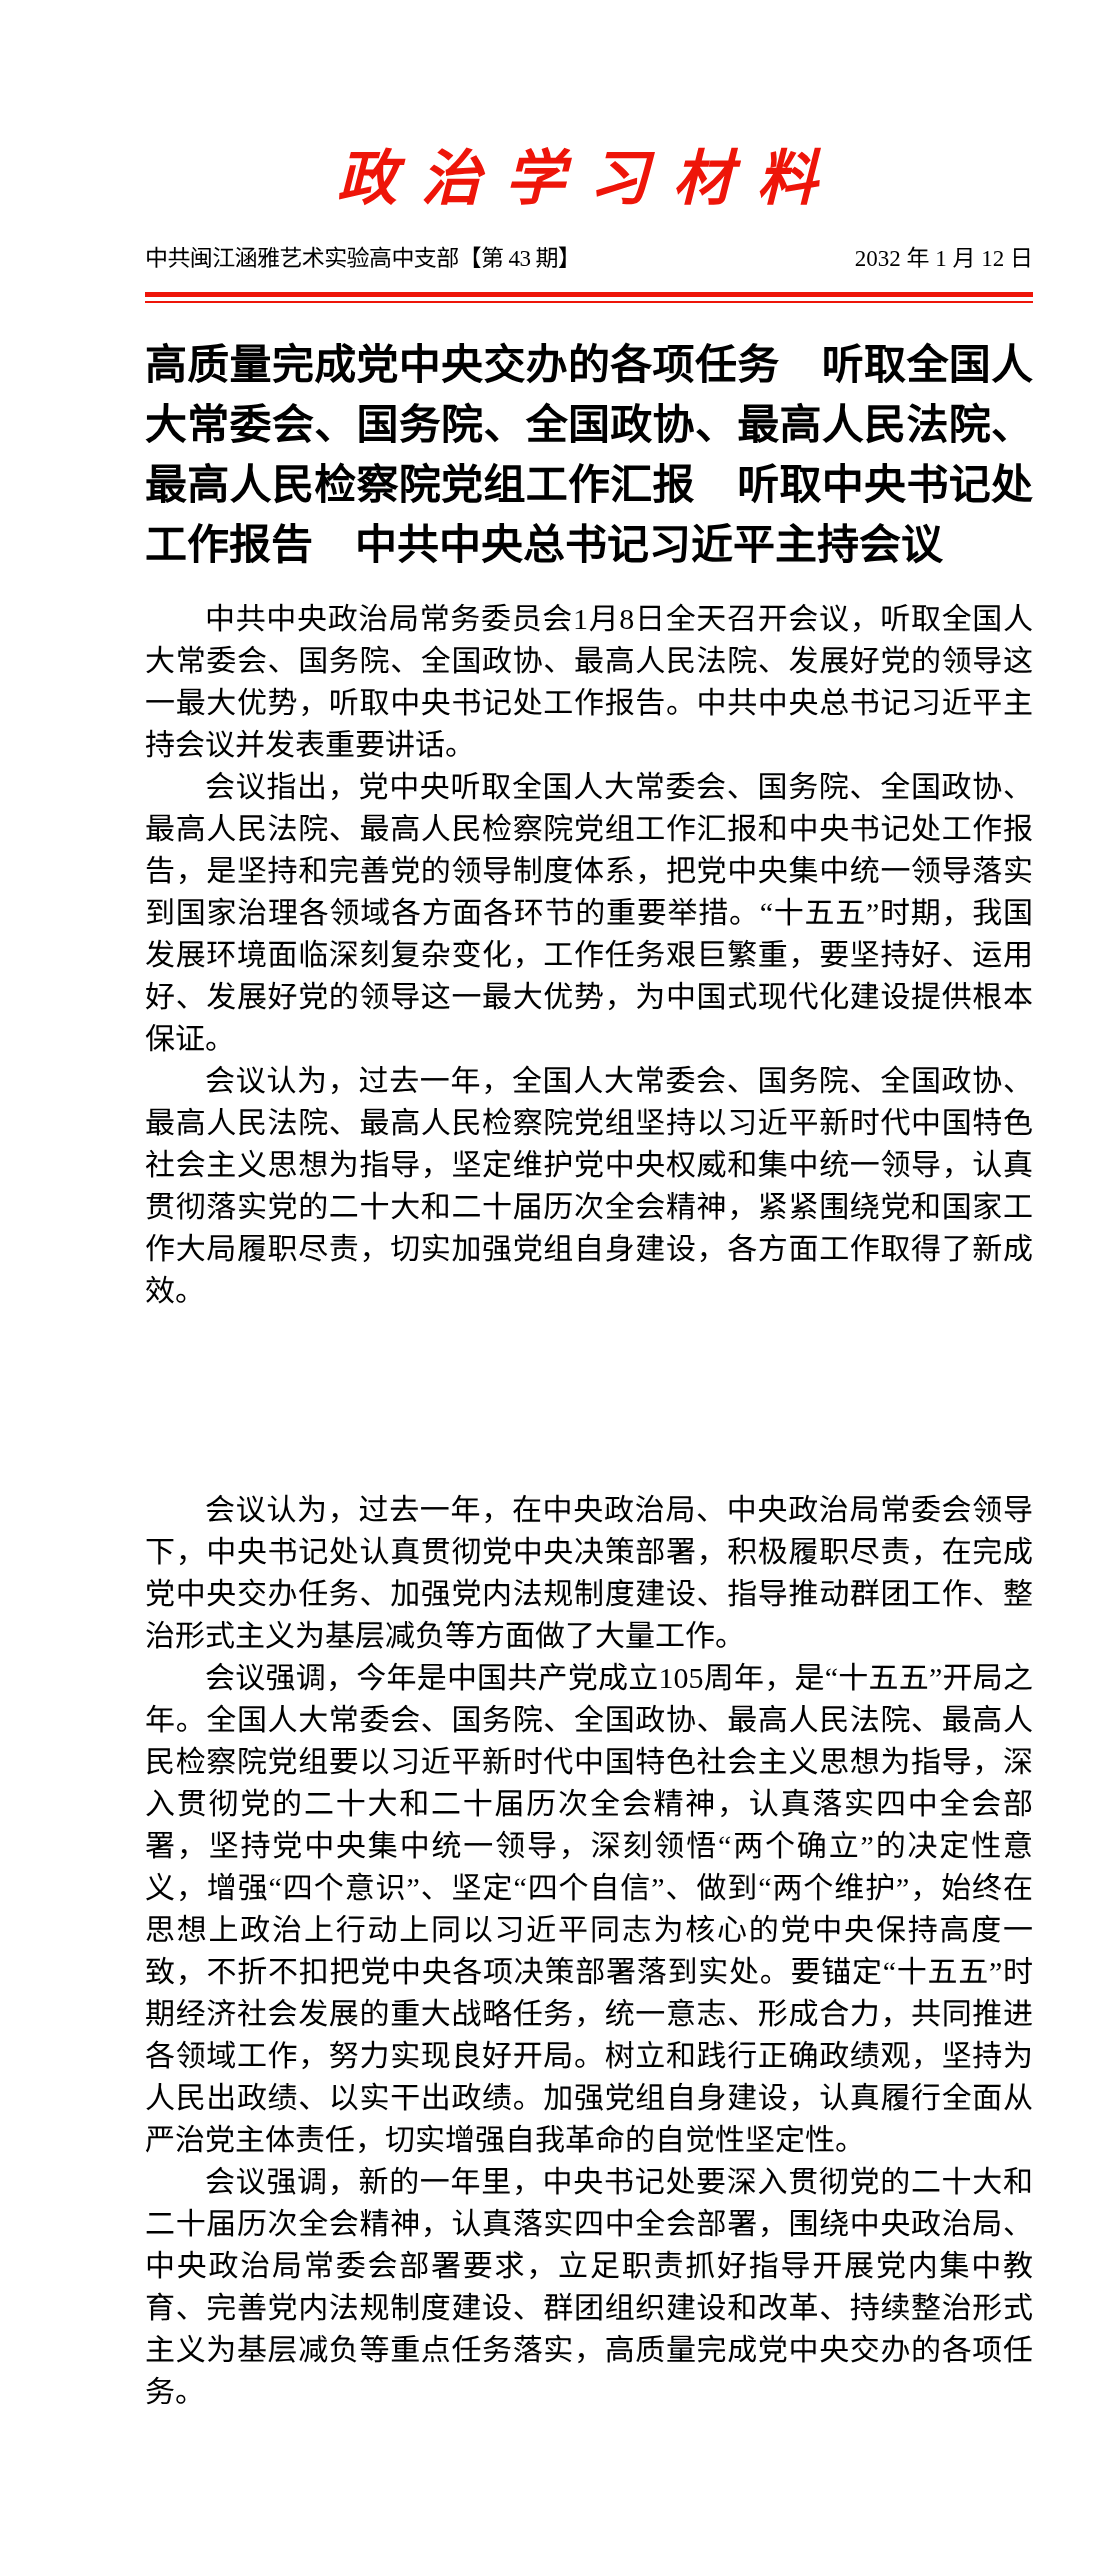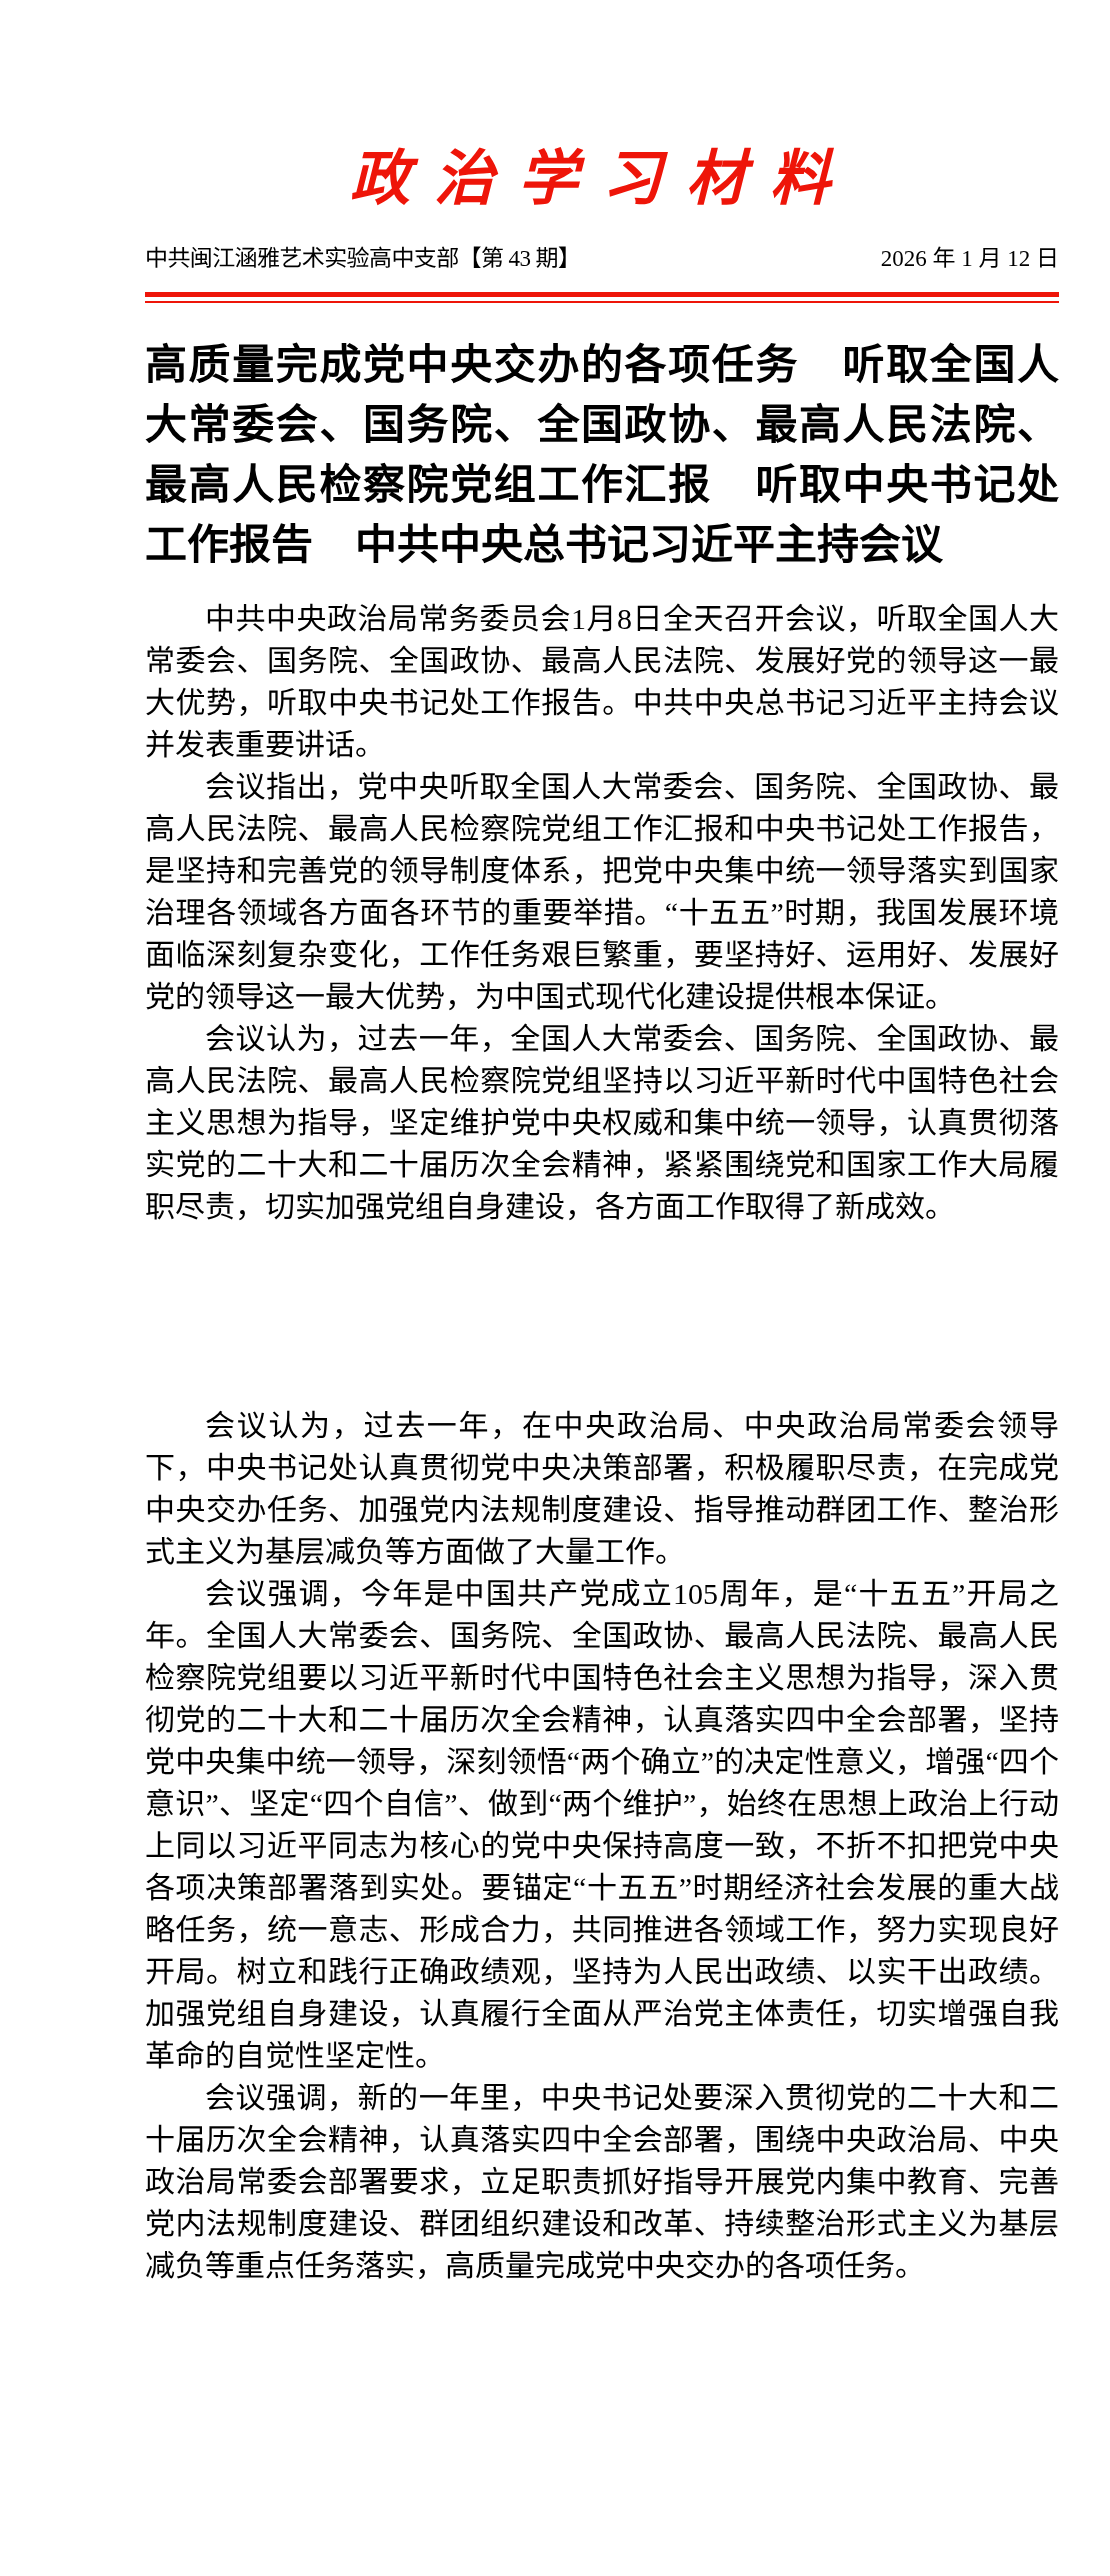--- a/index.html
+++ b/index.html
@@ -9,21 +9,21 @@
   }
   body {
     width: 1110px;
     font-family: "Liberation Serif", "DejaVu Serif", serif;
     color: #000000;
   }
   .page {
     box-sizing: border-box;
     width: 1110px;
     height: 2544px;
-    padding: 143px 51px 0 145px;
+    padding: 143px 77px 0 145px;
     overflow: hidden;
     background: #ffffff;
   }
   .title {
     font-size: 60px;
     line-height: 72px;
     font-weight: bold;
     font-style: italic;
     letter-spacing: 0.40em;
     text-align: center;
@@ -74,21 +74,21 @@
 </style>
 </head>
 <body>
 
 <div class="page">
 
   <div class="title">政治学习材料</div>
 
   <div class="masthead">
     <span class="issuer">中共闽江涵雅艺术实验高中支部【第 43 期】</span>
-    <span class="date">2026 年 1 月 12 日</span>
+    <span class="date">2032 年 1 月 12 日</span>
   </div>
 
   <div class="rule-thick"></div>
   <div class="rule-thin"></div>
 
   <h1 class="headline">高质量完成党中央交办的各项任务　听取全国人大常委会、国务院、全国政协、最高人民法院、最高人民检察院党组工作汇报　听取中央书记处工作报告　中共中央总书记习近平主持会议</h1>
 
   <div class="article">
     <p class="first">中共中央政治局常务委员会1月8日全天召开会议，听取全国人大常委会、国务院、全国政协、最高人民法院、发展好党的领导这一最大优势，听取中央书记处工作报告。中共中央总书记习近平主持会议并发表重要讲话。</p>
     <p>会议指出，党中央听取全国人大常委会、国务院、全国政协、最高人民法院、最高人民检察院党组工作汇报和中央书记处工作报告，是坚持和完善党的领导制度体系，把党中央集中统一领导落实到国家治理各领域各方面各环节的重要举措。“十五五”时期，我国发展环境面临深刻复杂变化，工作任务艰巨繁重，要坚持好、运用好、发展好党的领导这一最大优势，为中国式现代化建设提供根本保证。</p>

